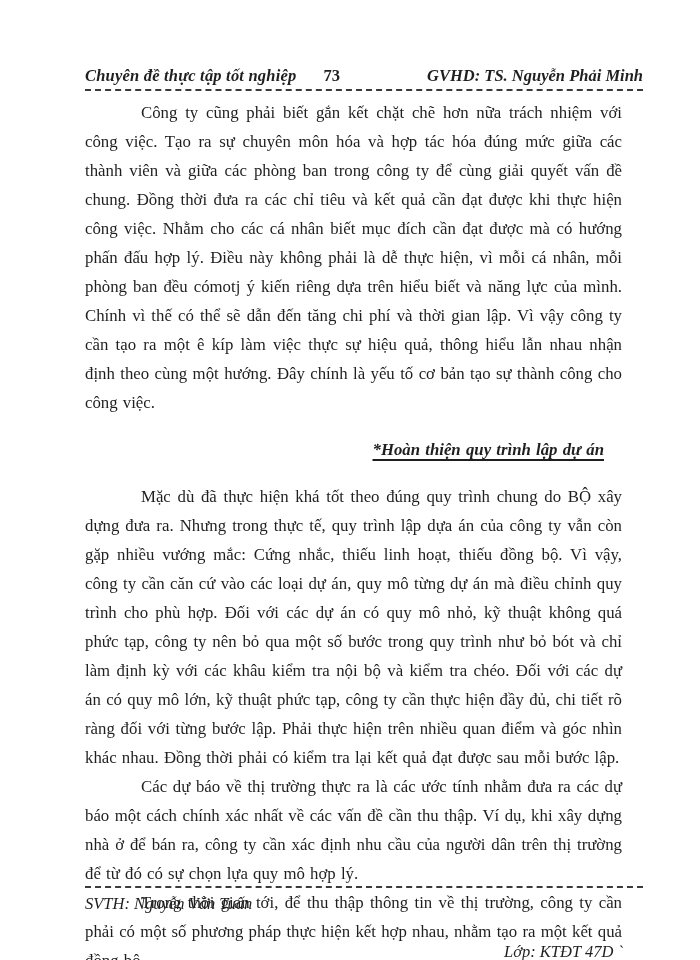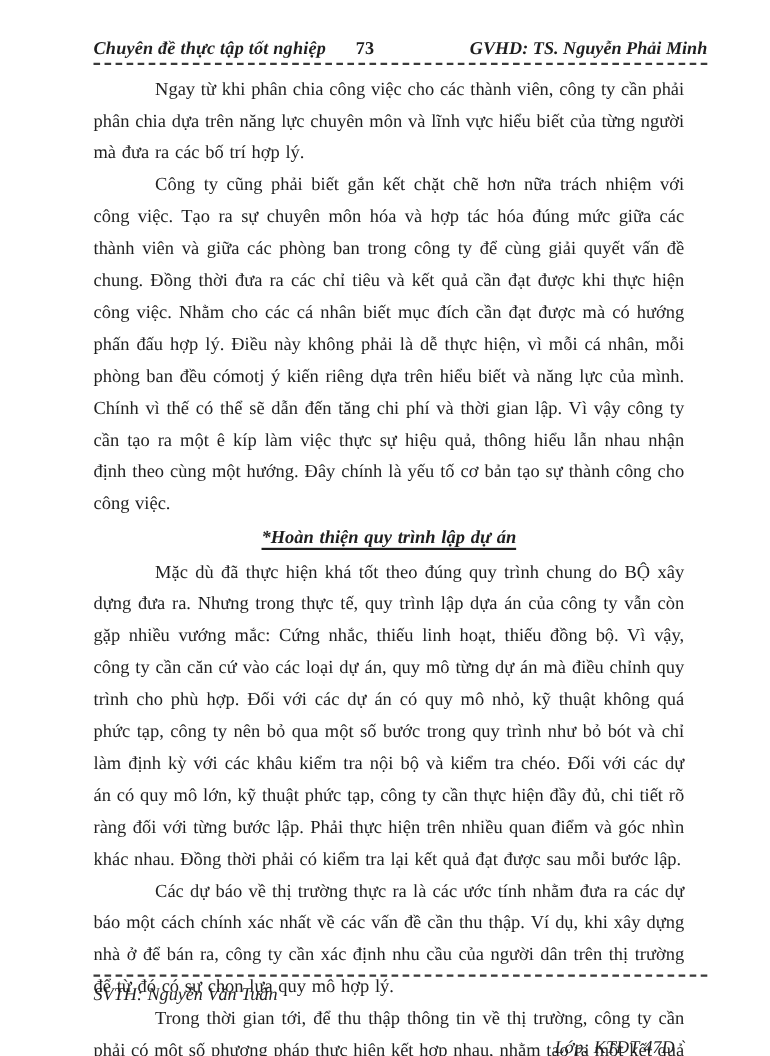--- a/index.html
+++ b/index.html
@@ -26,40 +26,40 @@
     justify-content: space-between;
     align-items: baseline;
     font-weight: bold;
     font-style: italic;
     font-size: 16.5px;
     padding-bottom: 3px;
     margin-right: -21px;
     border-bottom: 2px dashed #3a3a3a;
   }
   .page-header .hdr-left   { letter-spacing: 0.2px; }
-  .page-header .hdr-center { font-style: normal; font-weight: bold; padding-right: 60px; }
+  .page-header .hdr-center { font-style: normal; font-weight: bold; padding-right: 60px; margin-top: 32px; }
   .content {
     margin-top: 7px;
   }
   .content p {
     margin: 0;
     font-size: 16.8px;
     line-height: 29px;
     text-align: justify;
     text-indent: 56px;
     word-spacing: 1px;
   }
   .content .section-heading {
-    margin: 2px;
+    margin: 18px;
     font-size: 16.8px;
     line-height: 29px;
     font-weight: bold;
     font-style: italic;
     text-indent: 0;
-    text-align: center;
+    text-align: right;
   }
   .section-heading span {
     text-decoration: underline;
     text-underline-offset: 4px;
     text-decoration-thickness: 1.5px;
   }
   .page-footer {
     position: absolute;
     left: 85px;
     top: 886px;
@@ -79,21 +79,20 @@
 
 <div class="page">
 
   <div class="page-header">
     <span class="hdr-left">Chuyên  đề thực tập tốt nghiệp</span>
     <span class="hdr-center">73</span>
     <span class="hdr-right">GVHD:  TS.  Nguyễn  Phải  Minh</span>
   </div>
 
   <div class="content">
-    <p>Ngay từ khi phân chia công việc cho các thành viên, công ty cần phải phân chia dựa trên năng lực chuyên môn và lĩnh vực hiểu biết của từng người mà đưa ra các bố trí hợp lý.</p>
     <p>Công ty cũng phải biết gắn kết chặt chẽ hơn nữa trách nhiệm với công việc. Tạo ra sự chuyên môn hóa và hợp tác hóa đúng mức giữa các thành viên và giữa các phòng ban trong công ty để cùng giải quyết vấn đề chung. Đồng thời đưa ra các chỉ tiêu và kết quả cần đạt được khi thực hiện công việc. Nhằm cho các cá nhân biết mục đích cần đạt được mà có hướng phấn đấu hợp lý. Điều này không phải là dễ thực hiện, vì mỗi cá nhân, mỗi phòng ban  đều cómotj ý kiến riêng dựa trên hiểu biết và năng lực của mình. Chính vì thế có thể sẽ dẫn đến tăng chi phí và thời gian lập. Vì vậy công ty cần tạo ra một ê kíp làm việc thực sự hiệu quả, thông hiểu lẫn nhau nhận định theo cùng một hướng. Đây chính là yếu tố cơ bản tạo sự thành công cho công việc.</p>
     <p class="section-heading"><span>*Hoàn  thiện quy trình lập dự án</span></p>
     <p>Mặc dù đã thực hiện khá tốt theo đúng quy trình chung do BỘ xây dựng đưa ra. Nhưng trong thực tế, quy trình lập dựa án của công ty  vẫn còn gặp nhiều vướng mắc: Cứng nhắc, thiếu linh hoạt, thiếu đồng bộ. Vì vậy, công ty cần căn cứ vào các loại dự án, quy mô từng dự án mà điều chỉnh quy trình cho phù hợp. Đối với các dự án có quy mô nhỏ, kỹ thuật không quá phức tạp, công ty nên bỏ qua một số bước trong quy trình như bỏ bót và chỉ làm định kỳ với các khâu kiểm tra nội bộ và kiểm tra chéo. Đối với các dự án có quy mô lớn, kỹ thuật phức tạp, công ty cần thực hiện đầy đủ, chi tiết rõ ràng đối với từng bước lập. Phải thực hiện trên nhiều quan điểm và góc nhìn khác nhau. Đồng thời phải có kiểm tra lại kết quả đạt được sau mỗi bước lập.</p>
     <p>Các dự báo về thị trường thực ra là các ước tính nhằm đưa ra các dự báo một cách chính xác nhất về các vấn đề cần thu thập. Ví dụ, khi xây dựng nhà ở để bán ra, công ty cần xác định nhu cầu của người dân trên thị trường để từ đó có sự chọn lựa quy mô hợp lý.</p>
     <p>Trong thời gian tới, để thu thập thông tin về thị trường, công ty cần phải có một số phương pháp thực hiện kết hợp nhau, nhằm tạo ra một kết quả đồng bộ</p>
   </div>
 
 </div>
 
 <div class="page-footer">

